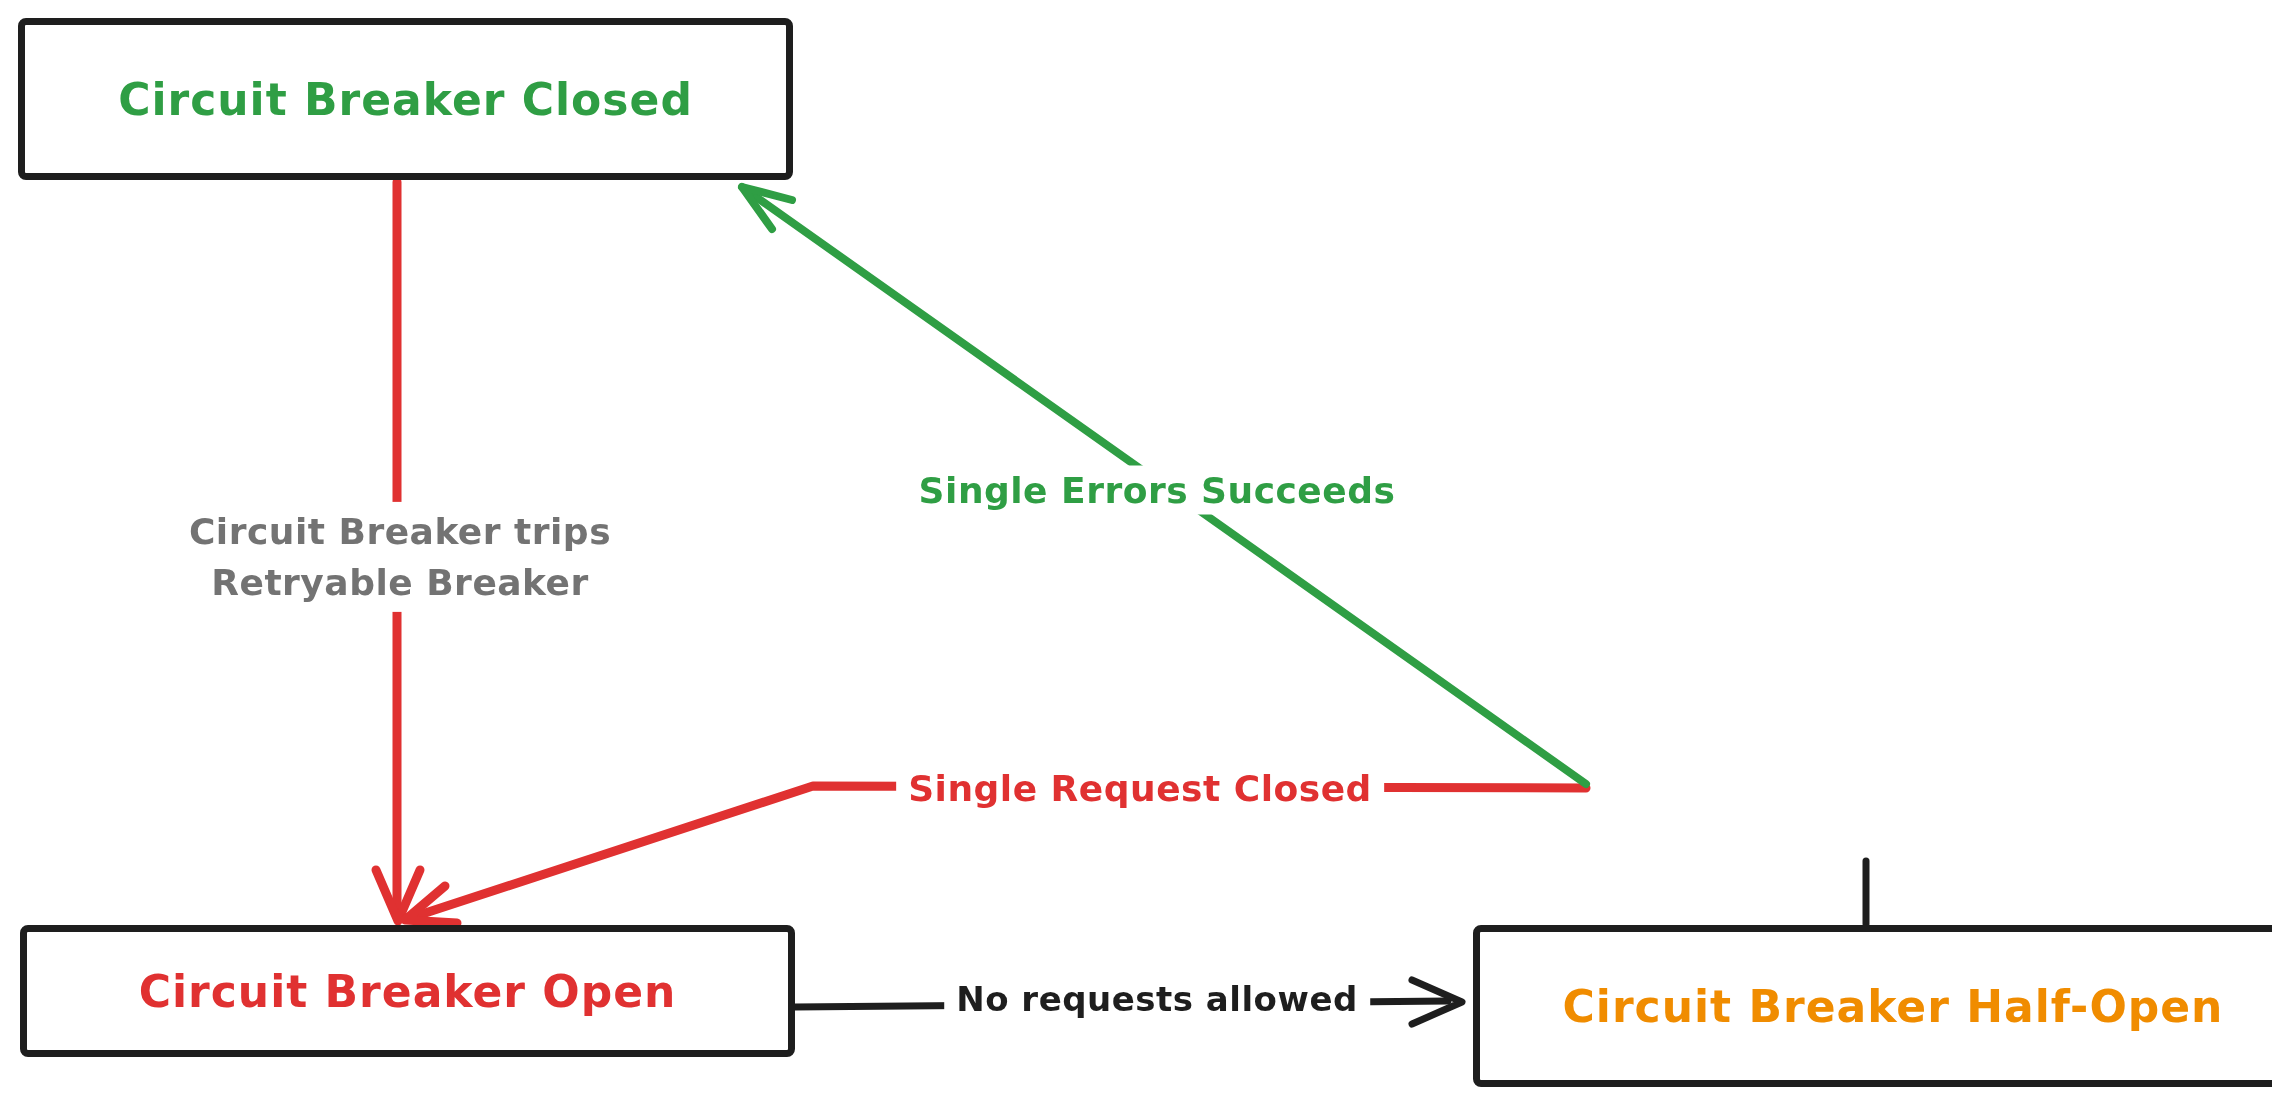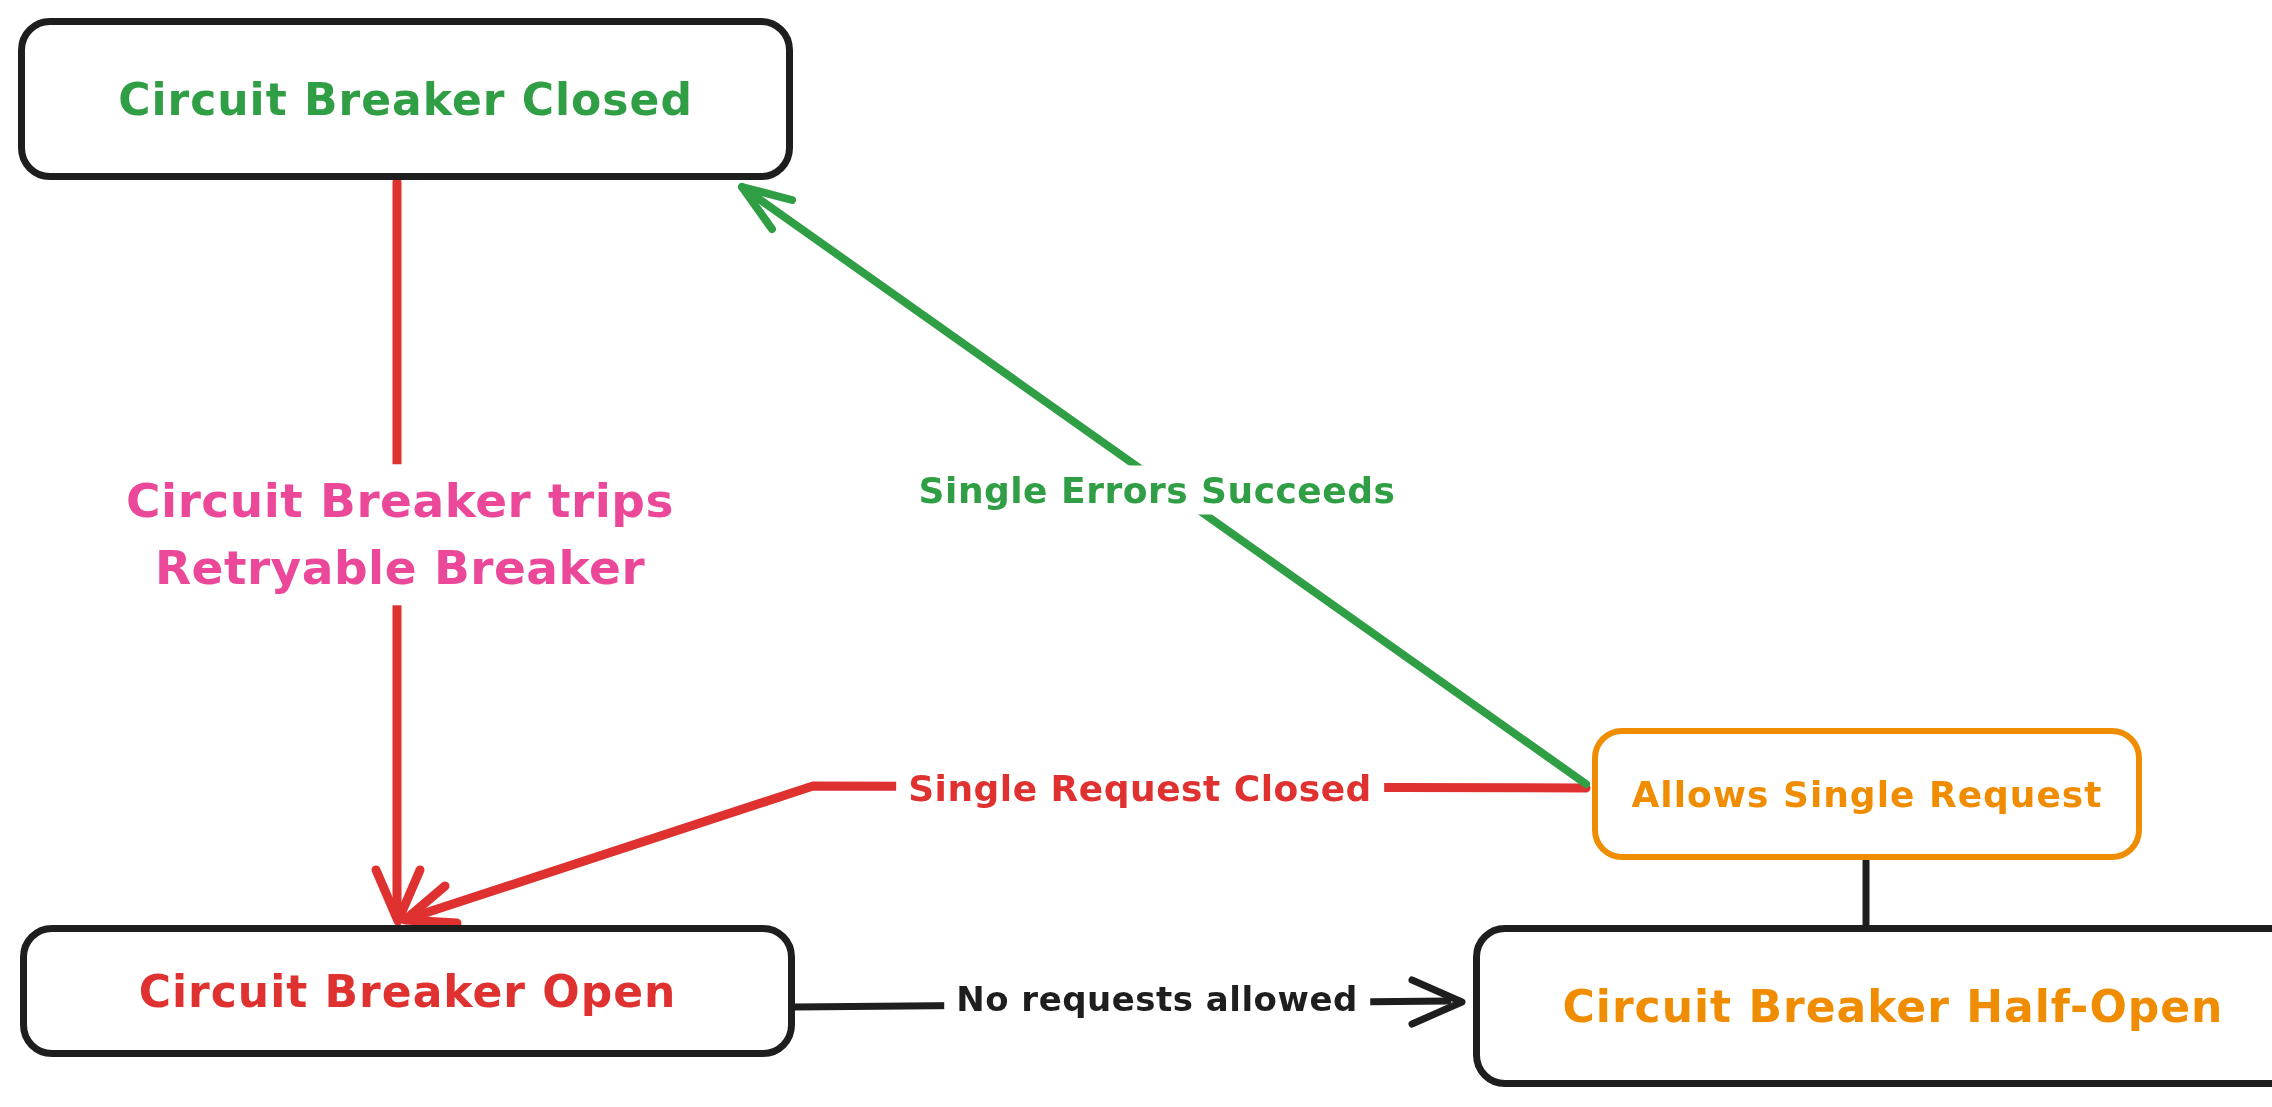--- a/index.html
+++ b/index.html
@@ -27,21 +27,21 @@
     background: #ffffff;
     display: flex;
     align-items: center;
     justify-content: center;
     text-align: center;
     font-weight: 700;
     letter-spacing: 1px;
   }
   .node-dark {
     border: 7px solid #1e1e1e;
-    border-radius: 32px;
+    border-radius: 8px;
     font-size: 44px;
   }
   .node-closed  { left: 18px;   top: 18px;  width: 775px; height: 162px; color: #2f9e44; }
   .node-open    { left: 20px;   top: 925px; width: 775px; height: 132px; color: #e03131; }
   .node-half    { left: 1473px; top: 925px; width: 840px; height: 162px; color: #f08c00; }
   .node-allows  {
     left: 1592px; top: 728px; width: 550px; height: 132px;
     border: 6px solid #f08c00;
     border-radius: 30px;
     color: #f08c00;
@@ -51,23 +51,23 @@
     position: absolute;
     background: #ffffff;
     text-align: center;
     font-weight: 700;
     letter-spacing: 0.5px;
     padding: 4px 12px;
     transform: translate(-50%, -50%);
     white-space: nowrap;
   }
   .label-trip {
-    left: 400px; top: 535px;
-    color: #ec4899;
-    font-size: 47px;
+    left: 400px; top: 557px;
+    color: #737373;
+    font-size: 36px;
     line-height: 1.42;
   }
   .label-succeeds {
     left: 1157px; top: 490px;
     color: #2f9e44;
     font-size: 36px;
   }
   .label-fails {
     left: 1140px; top: 788px;
     color: #e03131;
@@ -107,23 +107,20 @@
   </div>
 
   <div class="node node-dark node-open">
     <span>Circuit Breaker Open</span>
   </div>
 
   <div class="node node-dark node-half">
     <span>Circuit Breaker Half-Open</span>
   </div>
 
-  <div class="node node-allows">
-    <span>Allows Single Request</span>
-  </div>
 
   <div class="edge-label label-trip">
     <div>Circuit Breaker trips</div>
     <div>Retryable Breaker</div>
   </div>
 
   <div class="edge-label label-succeeds">Single Errors Succeeds</div>
 
   <div class="edge-label label-fails">Single Request Closed</div>
 

